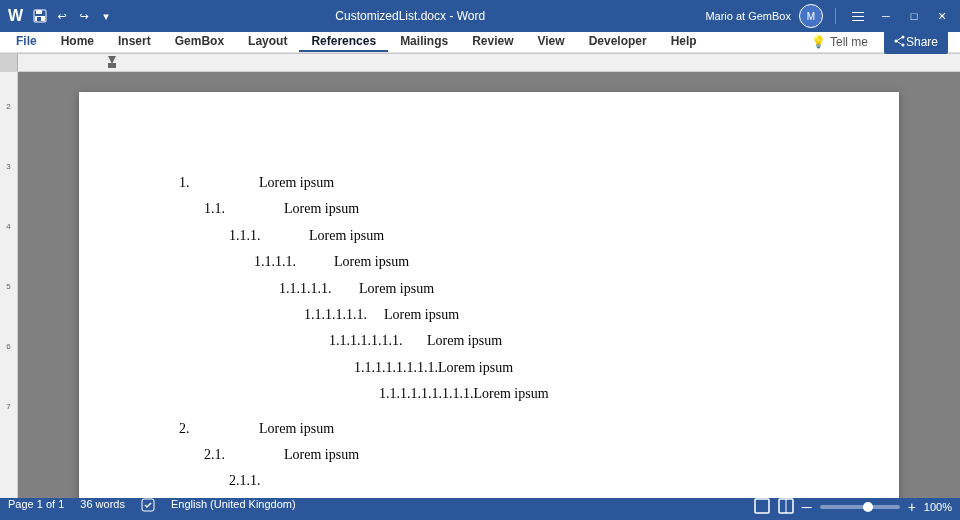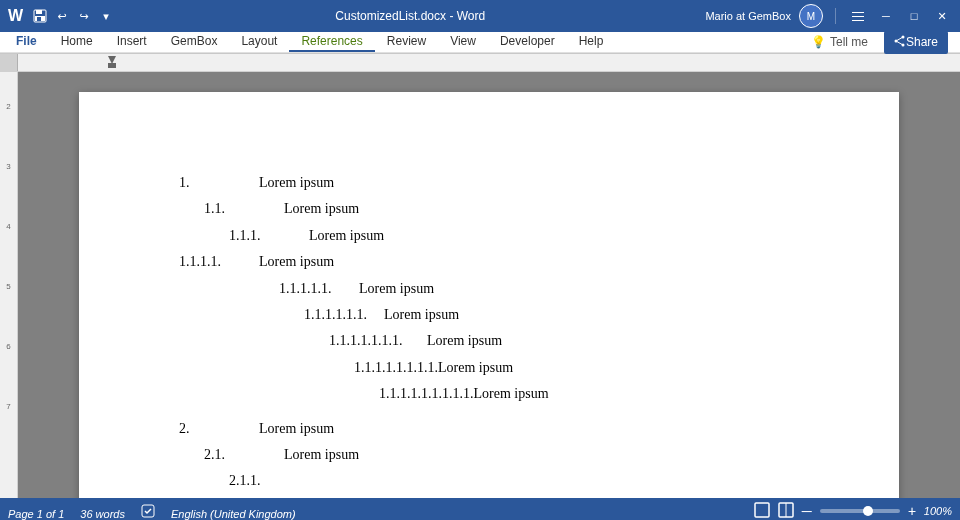--- a/index.html
+++ b/index.html
@@ -93,23 +93,24 @@
     }
     .ribbon-tab {
       padding: 8px 12px;
       font-size: 12px;
       cursor: pointer;
       color: #333;
       height: 100%;
       display: flex;
       align-items: center;
       border-bottom: 2px solid transparent;
+      font-weight: bold;
     }
     .ribbon-tab.active {
-      color: #4d7c0f;
+      color: #0f172a;
       border-bottom: 2px solid #2b579a;
     }
     .ribbon-tab-spacer { flex: 1; }
     .ribbon-help-area {
       display: flex;
       align-items: center;
       gap: 8px;
       padding-right: 8px;
     }
     .help-btn {
@@ -187,27 +188,26 @@
       font-family: 'Times New Roman', Times, serif;
       font-size: 14px;
       line-height: 1.6;
     }
 
     
     .status-bar {
       height: 22px;
       background: #2b579a;
       display: flex;
-      align-items: flex-end;
+      align-items: flex-start;
       padding: 0 8px;
       color: white;
       font-size: 11px;
       flex-shrink: 0;
       gap: 16px;
-      font-style: italic;
     }
     .status-bar-right {
       margin-left: auto;
       display: flex;
       align-items: center;
       gap: 8px;
     }
     .zoom-slider {
       width: 80px;
       height: 4px;
@@ -277,20 +277,23 @@
       <span>Insert</span>
     </div>
     <div class="ribbon-tab">
       <span>GemBox</span>
     </div>
     <div class="ribbon-tab">
       <span>Layout</span>
     </div>
     <div class="ribbon-tab active">
       <span>References</span>
+    </div>
+    <div class="ribbon-tab">
+      <span>Mailings</span>
     </div>
     <div class="ribbon-tab">
       <span>Review</span>
     </div>
     <div class="ribbon-tab">
       <span>View</span>
     </div>
     <div class="ribbon-tab">
       <span>Developer</span>
     </div>
@@ -346,21 +349,21 @@
             <span style="font-family: &quot;Times New Roman&quot;, Times, serif; font-size: 14px;">Lorem ipsum</span>
           </div>
           <div style="display: flex; margin-bottom: 4px; margin-left: 25px;">
             <span style="min-width: 80px; flex-shrink: 0; font-family: &quot;Times New Roman&quot;, Times, serif; font-size: 14px;">1.1.</span>
             <span style="font-family: &quot;Times New Roman&quot;, Times, serif; font-size: 14px;">Lorem ipsum</span>
           </div>
           <div style="display: flex; margin-bottom: 4px; margin-left: 50px;">
             <span style="min-width: 80px; flex-shrink: 0; font-family: &quot;Times New Roman&quot;, Times, serif; font-size: 14px;">1.1.1.</span>
             <span style="font-family: &quot;Times New Roman&quot;, Times, serif; font-size: 14px;">Lorem ipsum</span>
           </div>
-          <div style="display: flex; margin-bottom: 4px; ">
+          <div style="display: flex; margin-bottom: 4px; margin-left: 75px;">
             <span style="min-width: 80px; flex-shrink: 0; font-family: &quot;Times New Roman&quot;, Times, serif; font-size: 14px;">1.1.1.1.</span>
             <span style="font-family: &quot;Times New Roman&quot;, Times, serif; font-size: 14px;">Lorem ipsum</span>
           </div>
           <div style="display: flex; margin-bottom: 4px; margin-left: 100px;">
             <span style="min-width: 80px; flex-shrink: 0; font-family: &quot;Times New Roman&quot;, Times, serif; font-size: 14px;">1.1.1.1.1.</span>
             <span style="font-family: &quot;Times New Roman&quot;, Times, serif; font-size: 14px;">Lorem ipsum</span>
           </div>
           <div style="display: flex; margin-bottom: 4px; margin-left: 125px;">
             <span style="min-width: 80px; flex-shrink: 0; font-family: &quot;Times New Roman&quot;, Times, serif; font-size: 14px;">1.1.1.1.1.1.</span>
             <span style="font-family: &quot;Times New Roman&quot;, Times, serif; font-size: 14px;">Lorem ipsum</span>

